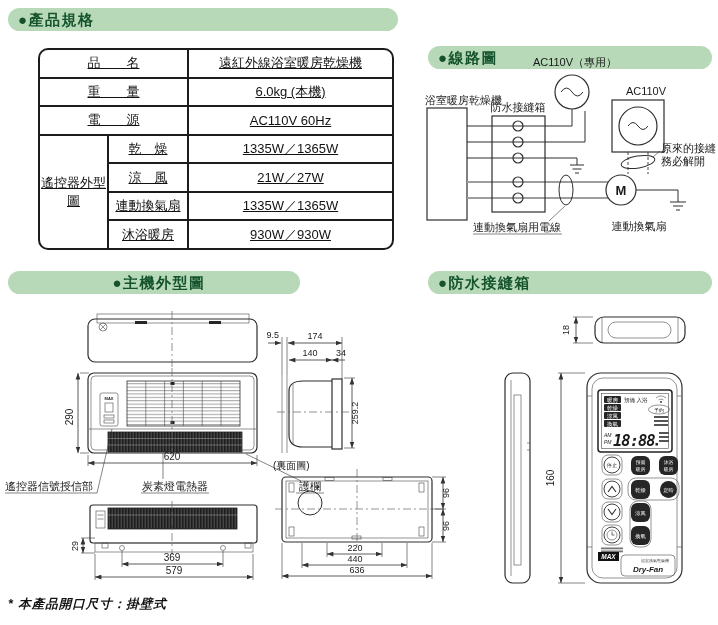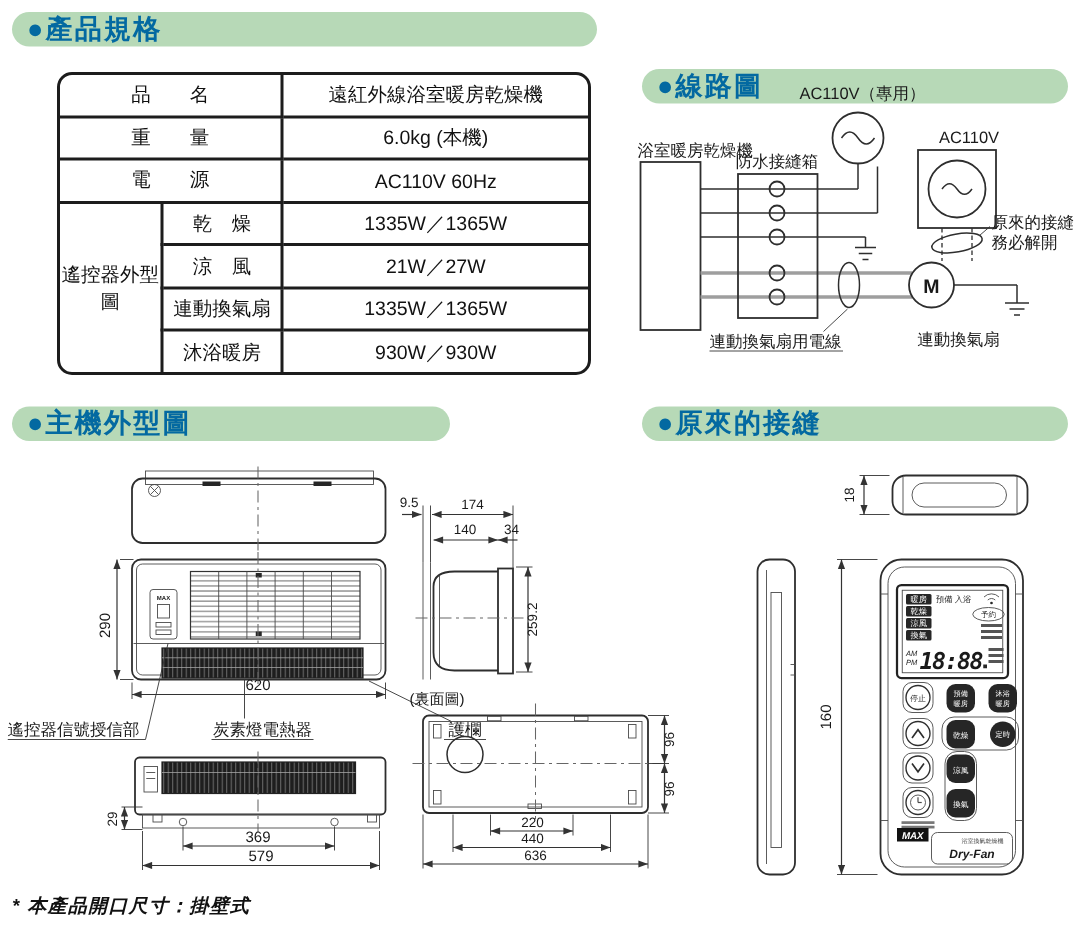--- a/index.html
+++ b/index.html
@@ -1,25 +1,25 @@
 <!DOCTYPE html>
 <html><head>
 <meta charset="utf-8">
 <style>
   html,body{margin:0;padding:0;}
   body{width:718px;height:625px;position:relative;background:#ffffff;
        font-family:"Liberation Sans",sans-serif;color:#111;overflow:hidden;}
   .pill{position:absolute;height:23px;background:#b7d9b7;border-radius:12px;
-        font-size:18px;font-weight:bold;line-height:23px;padding-left:10px;
-        letter-spacing:1.5px;color:#0369a1;box-sizing:border-box;}
+        font-size:15px;font-weight:bold;line-height:23px;padding-left:10px;
+        letter-spacing:1.5px;color:#14532d;box-sizing:border-box;}
   #spec-wrap{position:absolute;left:38px;top:48px;width:352px;height:198px;
              border:2px solid #1c1c1c;border-radius:10px;overflow:hidden;background:#fff;}
   #spec-table{border-collapse:collapse;table-layout:fixed;width:356px;height:202px;
               margin:-2px;font-size:13px;color:#111;}
-  #spec-table td{border:2px solid #1c1c1c;text-align:center;padding:0;vertical-align:middle;}
+  #spec-table td{border:2px solid #1c1c1c;text-align:center;padding:0;vertical-align:middle;text-decoration:underline;}
   #spec-table tr{height:28px;}
   .footnote{position:absolute;left:8px;top:596px;font-size:12.5px;font-weight:bold;
             letter-spacing:1px;font-style:italic;}
   svg{position:absolute;}
   svg text{font-family:"Liberation Sans",sans-serif;fill:#1a1a1a;}
   .ln{fill:none;stroke:#2e2e2e;stroke-width:1.2;}
   .tn{fill:none;stroke:#4a4a4a;stroke-width:0.6;}
   .dim{stroke:#333;stroke-width:0.8;fill:none;}
   .ext{stroke:#333;stroke-width:0.6;fill:none;}
   .cl{stroke:#666;stroke-width:0.7;stroke-dasharray:8 3 2 3;fill:none;}
@@ -28,22 +28,22 @@
   .t9{font-size:9px;}.t10{font-size:10px;}.t11{font-size:11px;}
   .dk{fill:#262626;}
   .wt{fill:#ffffff;}
   .mid{text-anchor:middle;}
 </style>
 </head>
 <body>
 
 <div class="pill" style="left:8px;top:8px;width:390px;">●產品規格</div>
 <div class="pill" style="left:428px;top:8px;width:284px;margin-top:38px;">●線路圖</div>
-<div class="pill" style="left:8px;top:271px;width:292px;">●主機外型圖</div>
-<div class="pill" style="left:428px;top:271px;width:284px;">●原來的接縫</div>
+<div class="pill" style="left:8px;top:271px;width:292px;text-align:center;">●主機外型圖</div>
+<div class="pill" style="left:428px;top:271px;width:284px;">●防水接縫箱</div>
 
 <div id="spec-wrap">
   <table id="spec-table">
     <colgroup>
         <col style="width:69px">
         <col style="width:80px">
         <col>
       </colgroup>
     <tbody>
         <tr>

